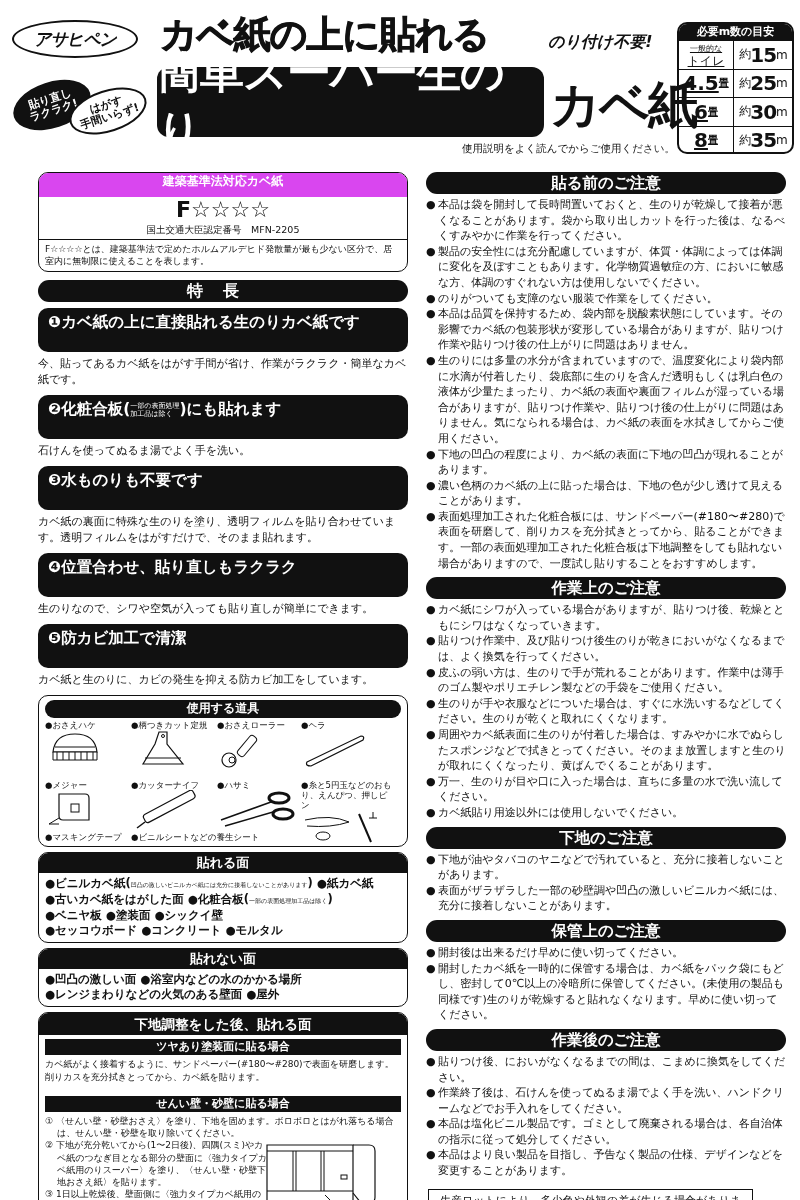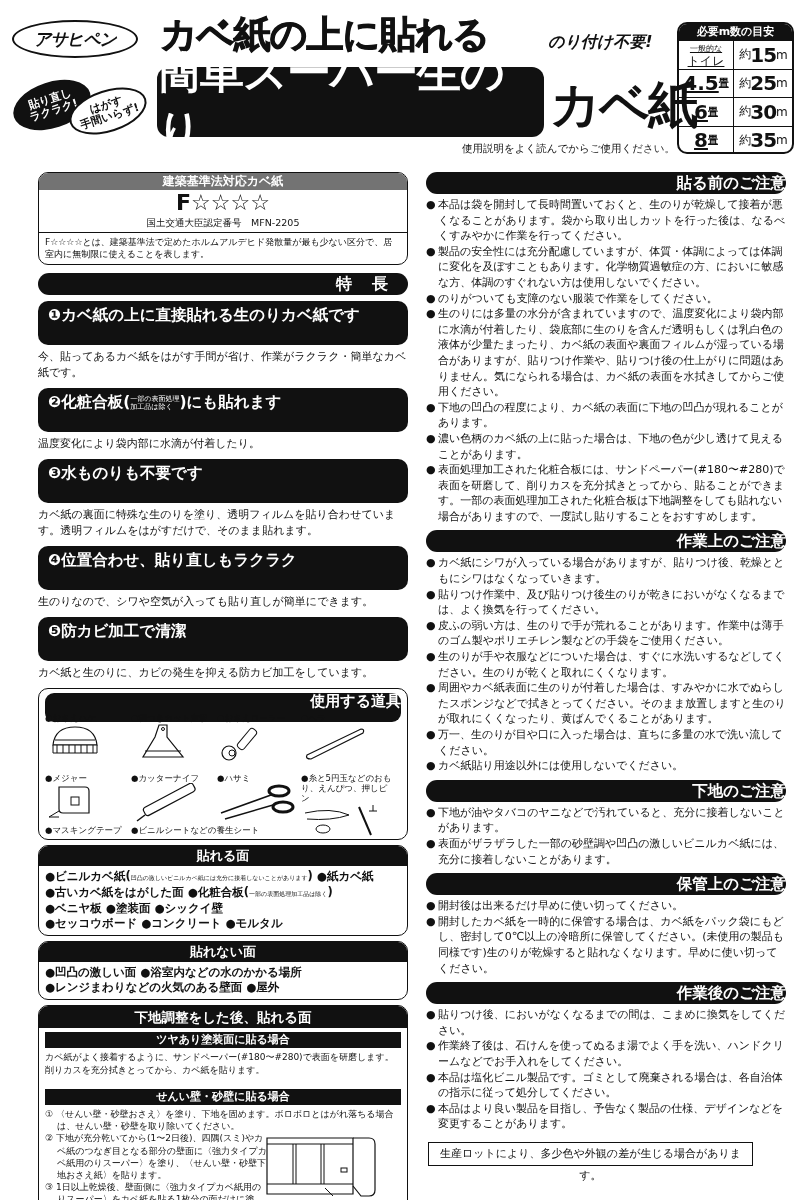--- a/index.html
+++ b/index.html
@@ -31,35 +31,35 @@
   .needs .nc1.toilet { flex-direction: column; font-size: 12px; font-weight: normal; line-height: 12px; }
   .needs .nc1.toilet small { font-size: 8px; }
   .needs .nc2 { flex: 1; display: flex; align-items: center; justify-content: center; font-size: 20px; font-weight: bold; letter-spacing: -1px; }
   .needs .nc2 small { font-size: 12px; font-weight: normal; }
 
   
   .col { position: absolute; top: 172px; }
   .col.left { left: 38px; width: 370px; }
   .col.right { left: 426px; width: 360px; }
 
-  .pill { background: #111; color: #fff; border-radius: 12px; font-weight: bold; text-align: right; }
+  .pill { background: #111; color: #fff; border-radius: 12px; font-weight: bold; text-align: center; }
   .feat-head { height: 44px; line-height: 28px; font-size: 15.5px; text-align: left; padding-left: 10px; border-radius: 10px; margin-bottom: 4px; }
   .feat-head small { font-size: 7px; line-height: 8px; display: inline-block; vertical-align: middle; font-weight: normal; }
   .feat-text { font-size: 11px; line-height: 16px; margin-bottom: 7px; }
 
   .bsb { border: 1.5px solid #111; border-radius: 10px; overflow: hidden; margin-bottom: 8px; }
-  .bsb .bh { background: #737373; color: #fff; font-weight: bold; text-align: center; font-size: 12px; height: 17px; line-height: 17px; }
+  .bsb .bh { background: #d946ef; color: #fff; font-weight: bold; text-align: center; font-size: 12px; height: 24px; line-height: 17px; }
   .bsb .fstar { text-align: center; font-size: 22px; font-weight: bold; line-height: 26px; }
   .bsb .fnum { text-align: center; font-size: 9.5px; line-height: 13px; padding-bottom: 3px; border-bottom: 1.5px solid #111; }
   .bsb .fdesc { font-size: 9px; line-height: 12px; padding: 3px 6px 4px; }
 
   .feature-title { height: 22px; line-height: 22px; font-size: 16px; letter-spacing: 20px; margin-bottom: 6px; }
 
   .tools { border: 1.5px solid #111; border-radius: 10px; padding: 4px 6px 4px; margin-bottom: 5px; height: 152px; position: relative; }
-  .tools .th { height: 29px; line-height: 17px; font-size: 15px; border-radius: 9px; margin-bottom: 3px; }
+  .tools .th { height: 18px; line-height: 17px; font-size: 12px; border-radius: 9px; margin-bottom: 3px; }
   .tool { position: absolute; font-size: 8.5px; line-height: 10px; }
   .tool svg { display: block; }
 
   .surf { border: 1.5px solid #111; border-radius: 10px; overflow: hidden; margin-bottom: 5px; }
   .surf .sh { background: #111; color: #fff; font-weight: bold; text-align: center; font-size: 13px; height: 20px; line-height: 20px; }
   .surf .sb { padding: 3px 6px 4px; font-size: 11.5px; line-height: 15px; font-weight: bold; }
   .surf .sb small { font-size: 6px; font-weight: normal; }
 
   .prep { border: 1.5px solid #111; border-radius: 10px; overflow: hidden; }
   .prep .ph { background: #111; color: #fff; font-weight: bold; text-align: center; font-size: 13.5px; height: 22px; line-height: 22px; }
@@ -150,21 +150,21 @@
     <div class="fnum">国土交通大臣認定番号　MFN-2205</div>
     <div class="fdesc">F☆☆☆☆とは、建築基準法で定めたホルムアルデヒド発散量が最も少ない区分で、居室内に無制限に使えることを表します。</div>
   </div>
 
   <div class="pill feature-title">特長</div>
 
   <div class="pill feat-head"><span>❶</span><span>カベ紙の上に直接貼れる生のりカベ紙です</span></div>
   <div class="feat-text">今、貼ってあるカベ紙をはがす手間が省け、作業がラクラク・簡単なカベ紙です。</div>
 
   <div class="pill feat-head"><span>❷</span><span>化粧合板(</span><small><span>一部の表面処理</span><br><span>加工品は除く</span></small><span>)にも貼れます</span></div>
-  <div class="feat-text">温度変化により袋内部に水滴が付着したり。</div>
+  <div class="feat-text">石けんを使ってぬるま湯でよく手を洗い。</div>
 
   <div class="pill feat-head"><span>❸</span><span>水ものりも不要です</span></div>
   <div class="feat-text">カベ紙の裏面に特殊な生のりを塗り、透明フィルムを貼り合わせています。透明フィルムをはがすだけで、そのまま貼れます。</div>
 
   <div class="pill feat-head"><span>❹</span><span>位置合わせ、貼り直しもラクラク</span></div>
   <div class="feat-text">生のりなので、シワや空気が入っても貼り直しが簡単にできます。</div>
 
   <div class="pill feat-head"><span>❺</span><span>防カビ加工で清潔</span></div>
   <div class="feat-text">カベ紙と生のりに、カビの発生を抑える防カビ加工をしています。</div>
 
@@ -284,20 +284,21 @@
   </div>
 </div>
 
 <div class="col right">
 
   <div class="rsec">
     <div class="pill rh">貼る前のご注意</div>
     <div class="bul">本品は袋を開封して長時間置いておくと、生のりが乾燥して接着が悪くなることがあります。袋から取り出しカットを行った後は、なるべくすみやかに作業を行ってください。</div>
     <div class="bul">製品の安全性には充分配慮していますが、体質・体調によっては体調に変化を及ぼすこともあります。化学物質過敏症の方、においに敏感な方、体調のすぐれない方は使用しないでください。</div>
     <div class="bul">のりがついても支障のない服装で作業をしてください。</div>
+    <div class="bul">本品は品質を保持するため、袋内部を脱酸素状態にしています。その影響でカベ紙の包装形状が変形している場合がありますが、貼りつけ作業や貼りつけ後の仕上がりに問題はありません。</div>
     <div class="bul">生のりには多量の水分が含まれていますので、温度変化により袋内部に水滴が付着したり、袋底部に生のりを含んだ透明もしくは乳白色の液体が少量たまったり、カベ紙の表面や裏面フィルムが湿っている場合がありますが、貼りつけ作業や、貼りつけ後の仕上がりに問題はありません。気になられる場合は、カベ紙の表面を水拭きしてからご使用ください。</div>
     <div class="bul">下地の凹凸の程度により、カベ紙の表面に下地の凹凸が現れることがあります。</div>
     <div class="bul">濃い色柄のカベ紙の上に貼った場合は、下地の色が少し透けて見えることがあります。</div>
     <div class="bul">表面処理加工された化粧合板には、サンドペーパー(#180〜#280)で表面を研磨して、削りカスを充分拭きとってから、貼ることができます。一部の表面処理加工された化粧合板は下地調整をしても貼れない場合がありますので、一度試し貼りすることをおすすめします。</div>
   </div>
 
   <div class="rsec">
     <div class="pill rh">作業上のご注意</div>
     <div class="bul">カベ紙にシワが入っている場合がありますが、貼りつけ後、乾燥とともにシワはなくなっていきます。</div>
     <div class="bul">貼りつけ作業中、及び貼りつけ後生のりが乾きにおいがなくなるまでは、よく換気を行ってください。</div>

